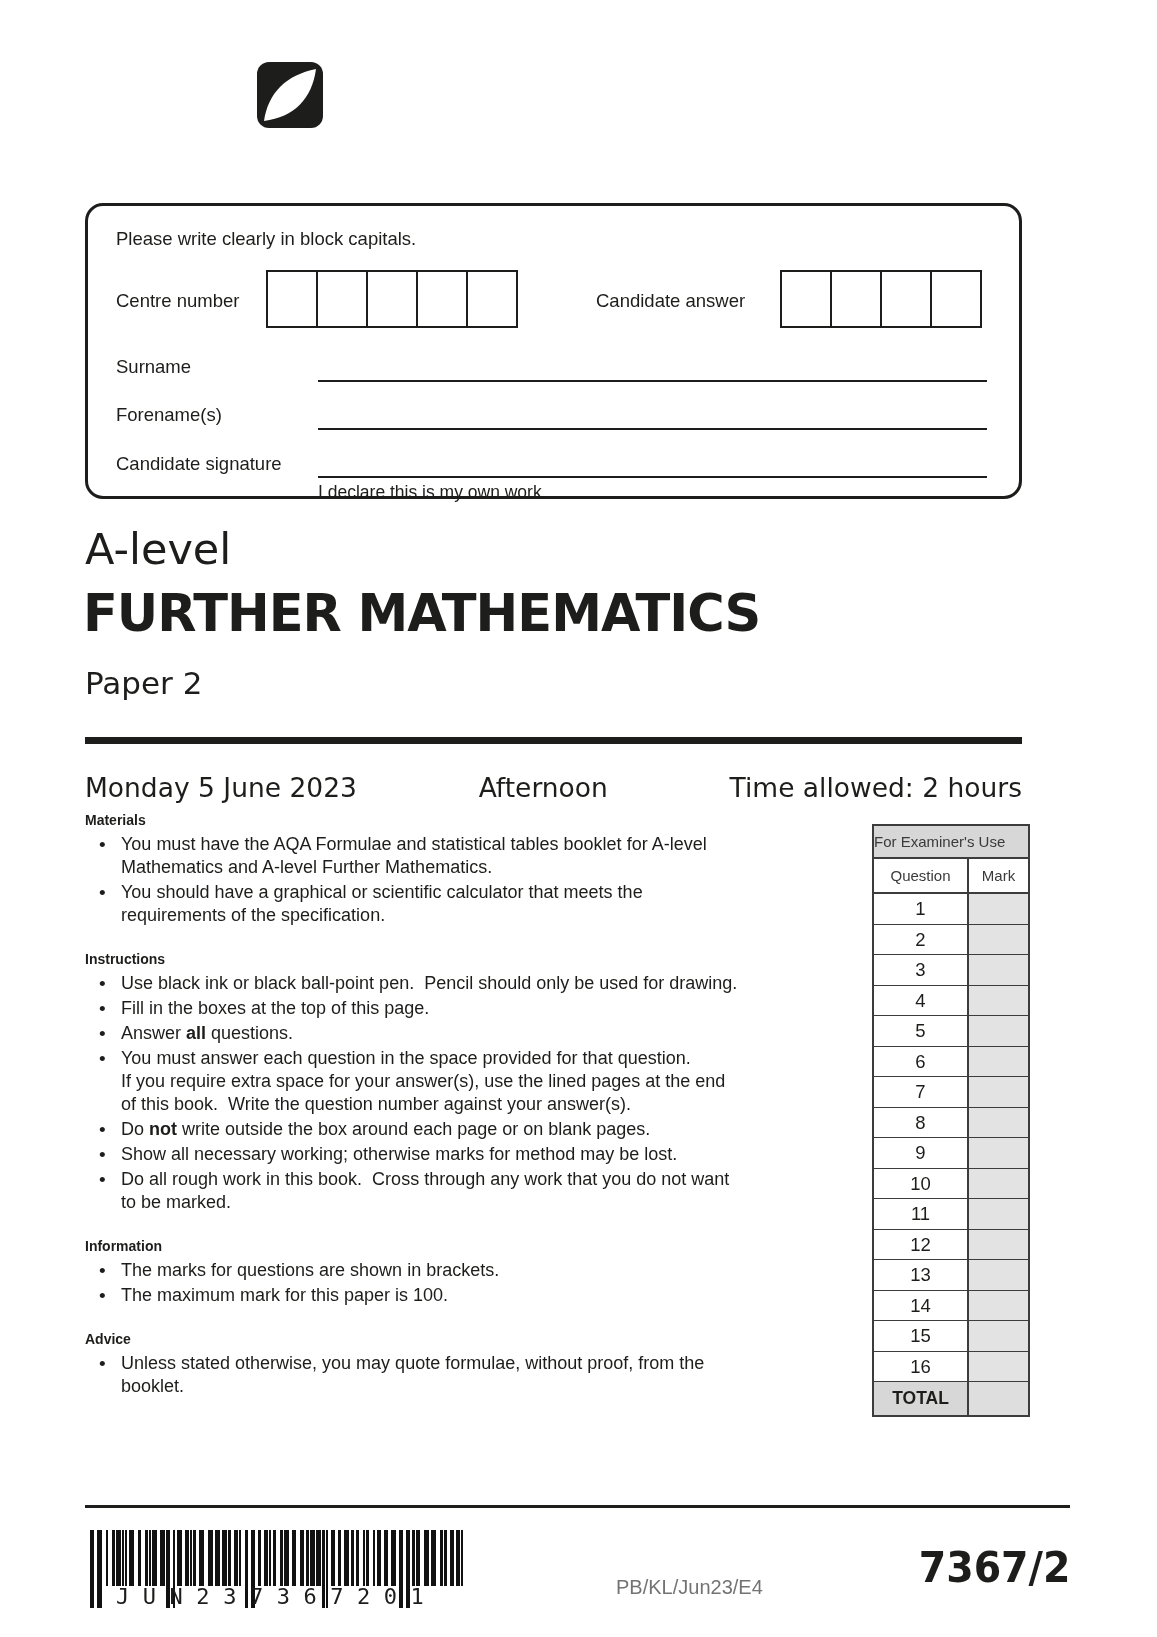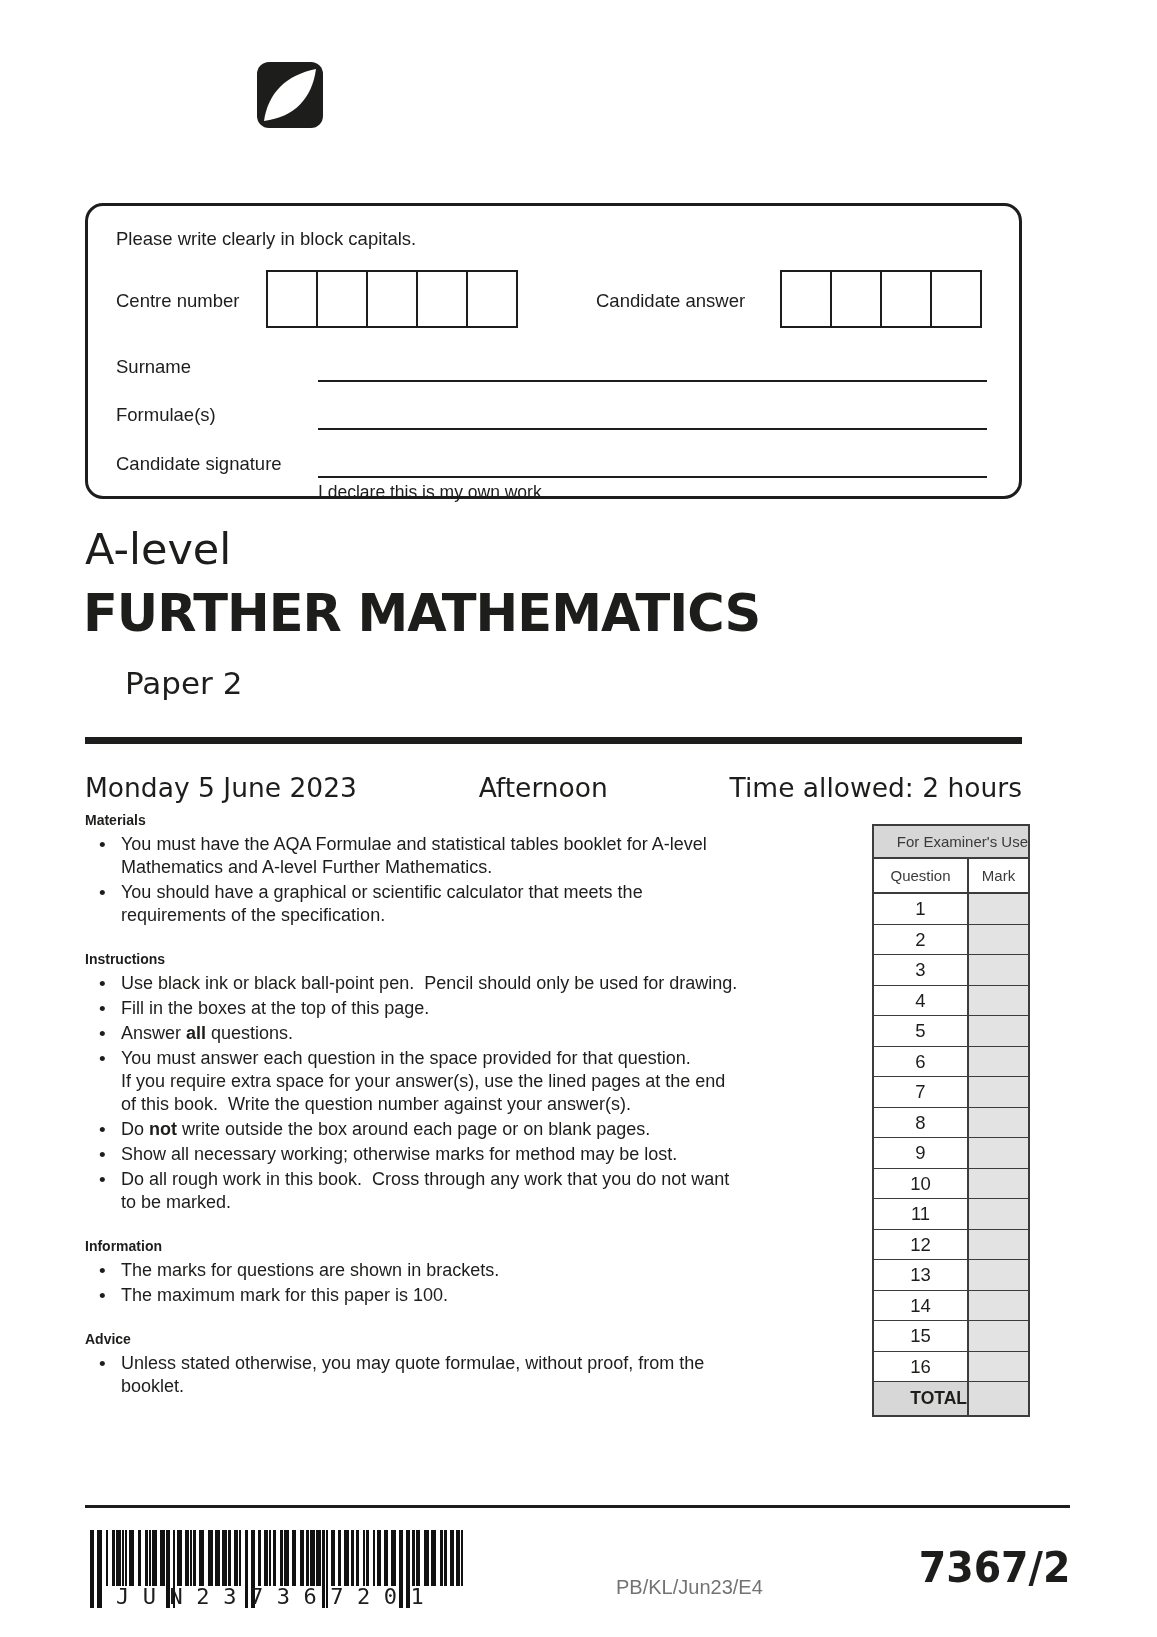--- a/index.html
+++ b/index.html
@@ -22,53 +22,53 @@
   .cell + .cell{margin-left:-2px;}
   .write-line{position:absolute;left:230px;right:32px;height:0;border-bottom:2.5px solid #1d1d1b;}
   .declaration{position:absolute;left:230px;top:276px;font-size:17.5px;}
 
   
   .title-qual{position:absolute;left:85px;top:528px;font-family:"DejaVu Sans",sans-serif;
               font-size:43px;line-height:1;}
   .title-subject{position:absolute;left:83px;top:588px;font-family:"DejaVu Sans",sans-serif;
                  font-weight:bold;font-size:51px;line-height:1;letter-spacing:-1px;}
   .title-paper{position:absolute;left:85px;top:668px;font-family:"DejaVu Sans",sans-serif;
-               font-size:31px;line-height:1;margin-left:40px;}
+               font-size:31px;line-height:1;}
 
   .thick-rule{position:absolute;left:85px;top:737px;width:937px;height:7px;background:#1d1d1b;}
 
   
   .session-row{position:absolute;left:85px;top:772px;width:937px;display:flex;
                justify-content:space-between;font-family:"DejaVu Sans",sans-serif;font-size:26.5px;gap:36px;}
 
   
   .sections{position:absolute;left:85px;top:812px;width:748px;}
   .section{margin-bottom:24px;}
   .section h3{margin:0 0 5px 0;font-size:14px;font-weight:bold;}
   .section ul{margin:0;padding:0 0 0 36px;list-style:none;}
   .section li{position:relative;font-size:18px;line-height:23px;white-space:pre-wrap;
               margin-bottom:2px;}
   .section li::before{content:"\2022";position:absolute;left:-22px;top:0;font-size:19px;}
   .section li b{font-weight:bold;}
 
   
   .ex-table{position:absolute;left:872px;top:824px;width:154px;border:2px solid #3c3c3c;
             background:#fff;box-sizing:content-box;}
-  .ex-title{height:31px;line-height:31px;text-align:right;background:#d7d7d7;
+  .ex-title{height:31px;line-height:31px;text-align:left;background:#d7d7d7;
             border-bottom:2px solid #3c3c3c;font-size:15px;color:#3a3a3a;}
   .ex-head{display:flex;height:33px;border-bottom:2px solid #3c3c3c;}
   .ex-head .q{width:95px;border-right:2px solid #3c3c3c;text-align:center;
               line-height:33px;font-size:15px;color:#3a3a3a;box-sizing:border-box;}
   .ex-head .m{flex:1;text-align:center;line-height:33px;font-size:15px;color:#3a3a3a;}
   .ex-row{display:flex;height:29.5px;border-bottom:1.5px solid #3c3c3c;}
   .ex-row .q{width:95px;border-right:2px solid #3c3c3c;text-align:center;
              line-height:29.5px;font-size:18.5px;box-sizing:border-box;background:#fff;}
   .ex-row .m{flex:1;background:#e3e3e3;}
   .ex-total{display:flex;height:33px;}
-  .ex-total .q{width:95px;border-right:2px solid #3c3c3c;text-align:right;line-height:33px;
+  .ex-total .q{width:95px;border-right:2px solid #3c3c3c;text-align:center;line-height:33px;
                font-weight:bold;font-size:17.5px;background:#d7d7d7;box-sizing:border-box;}
   .ex-total .m{flex:1;background:#dedede;}
 
   
   .foot-rule{position:absolute;left:85px;top:1505px;width:985px;height:2.5px;background:#1d1d1b;}
   .barcode{position:absolute;left:90px;top:1530px;width:372px;height:84px;}
   .bars{position:absolute;left:0;top:0;height:78px;display:flex;align-items:flex-start;}
   .bars div{background:#111;}
   .barcode-text{position:absolute;left:26px;right:38px;top:54px;display:flex;
                 justify-content:space-between;font-family:"DejaVu Sans Mono",monospace;
@@ -105,21 +105,21 @@
     <div class="cell-grid" style="left:692px;top:64px;">
         <div class="cell"></div>
         <div class="cell"></div>
         <div class="cell"></div>
         <div class="cell"></div>
       </div>
 
     <div class="cand-label" style="left:28px;top:150px;">Surname</div>
     <div class="write-line" style="top:174px;"></div>
 
-    <div class="cand-label" style="left:28px;top:198px;">Formulae(s)</div>
+    <div class="cand-label" style="left:28px;top:198px;">Forename(s)</div>
     <div class="write-line" style="top:222px;"></div>
 
     <div class="cand-label" style="left:28px;top:247px;">Candidate signature</div>
     <div class="write-line" style="top:270px;"></div>
     <div class="declaration">I declare this is my own work.</div>
   </div>
 
   <div class="title-qual">A-level</div>
   <div class="title-subject">FURTHER MATHEMATICS</div>
   <div class="title-paper">Paper 2</div>

